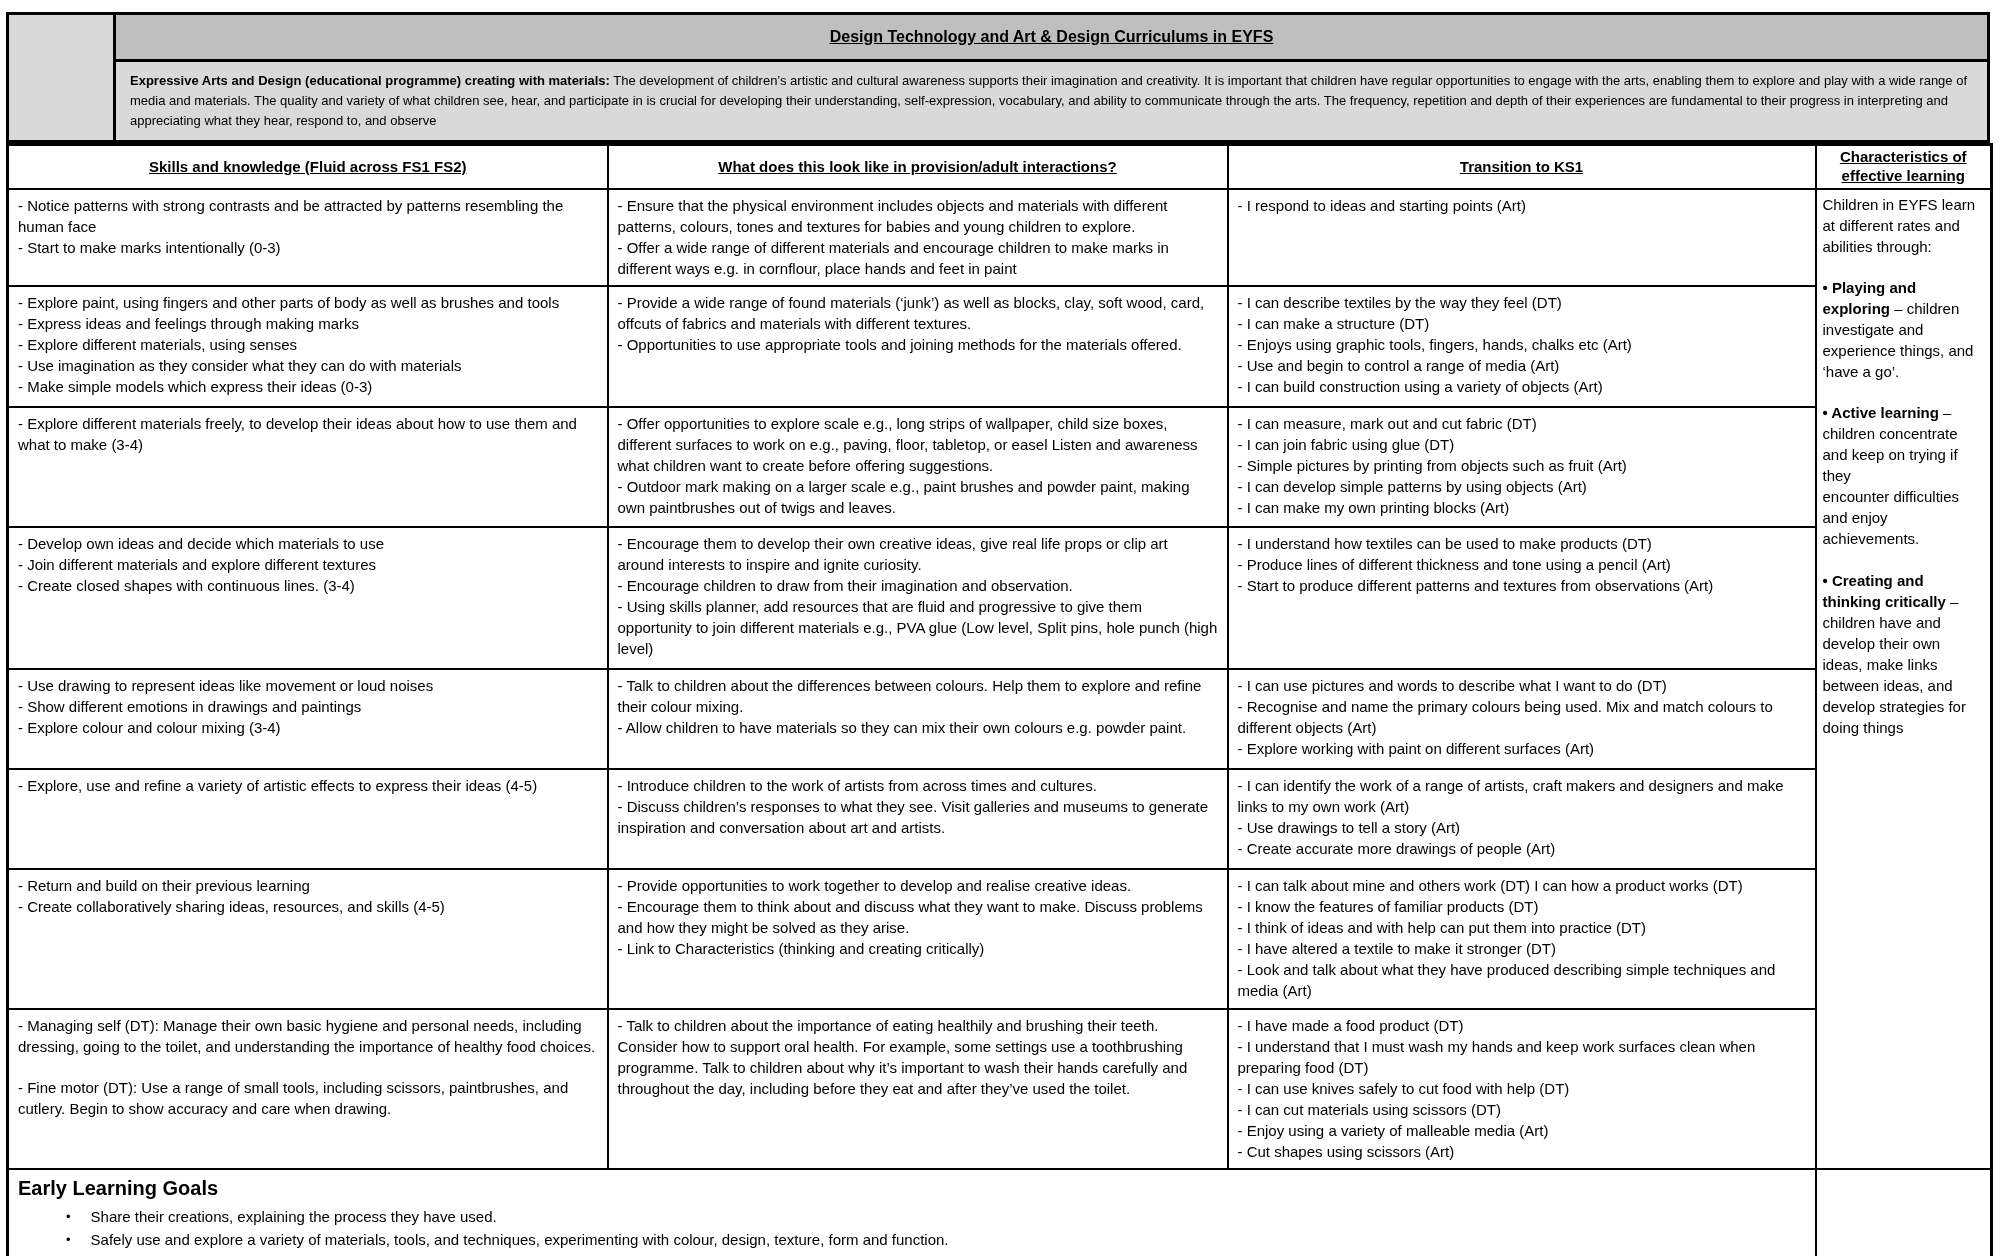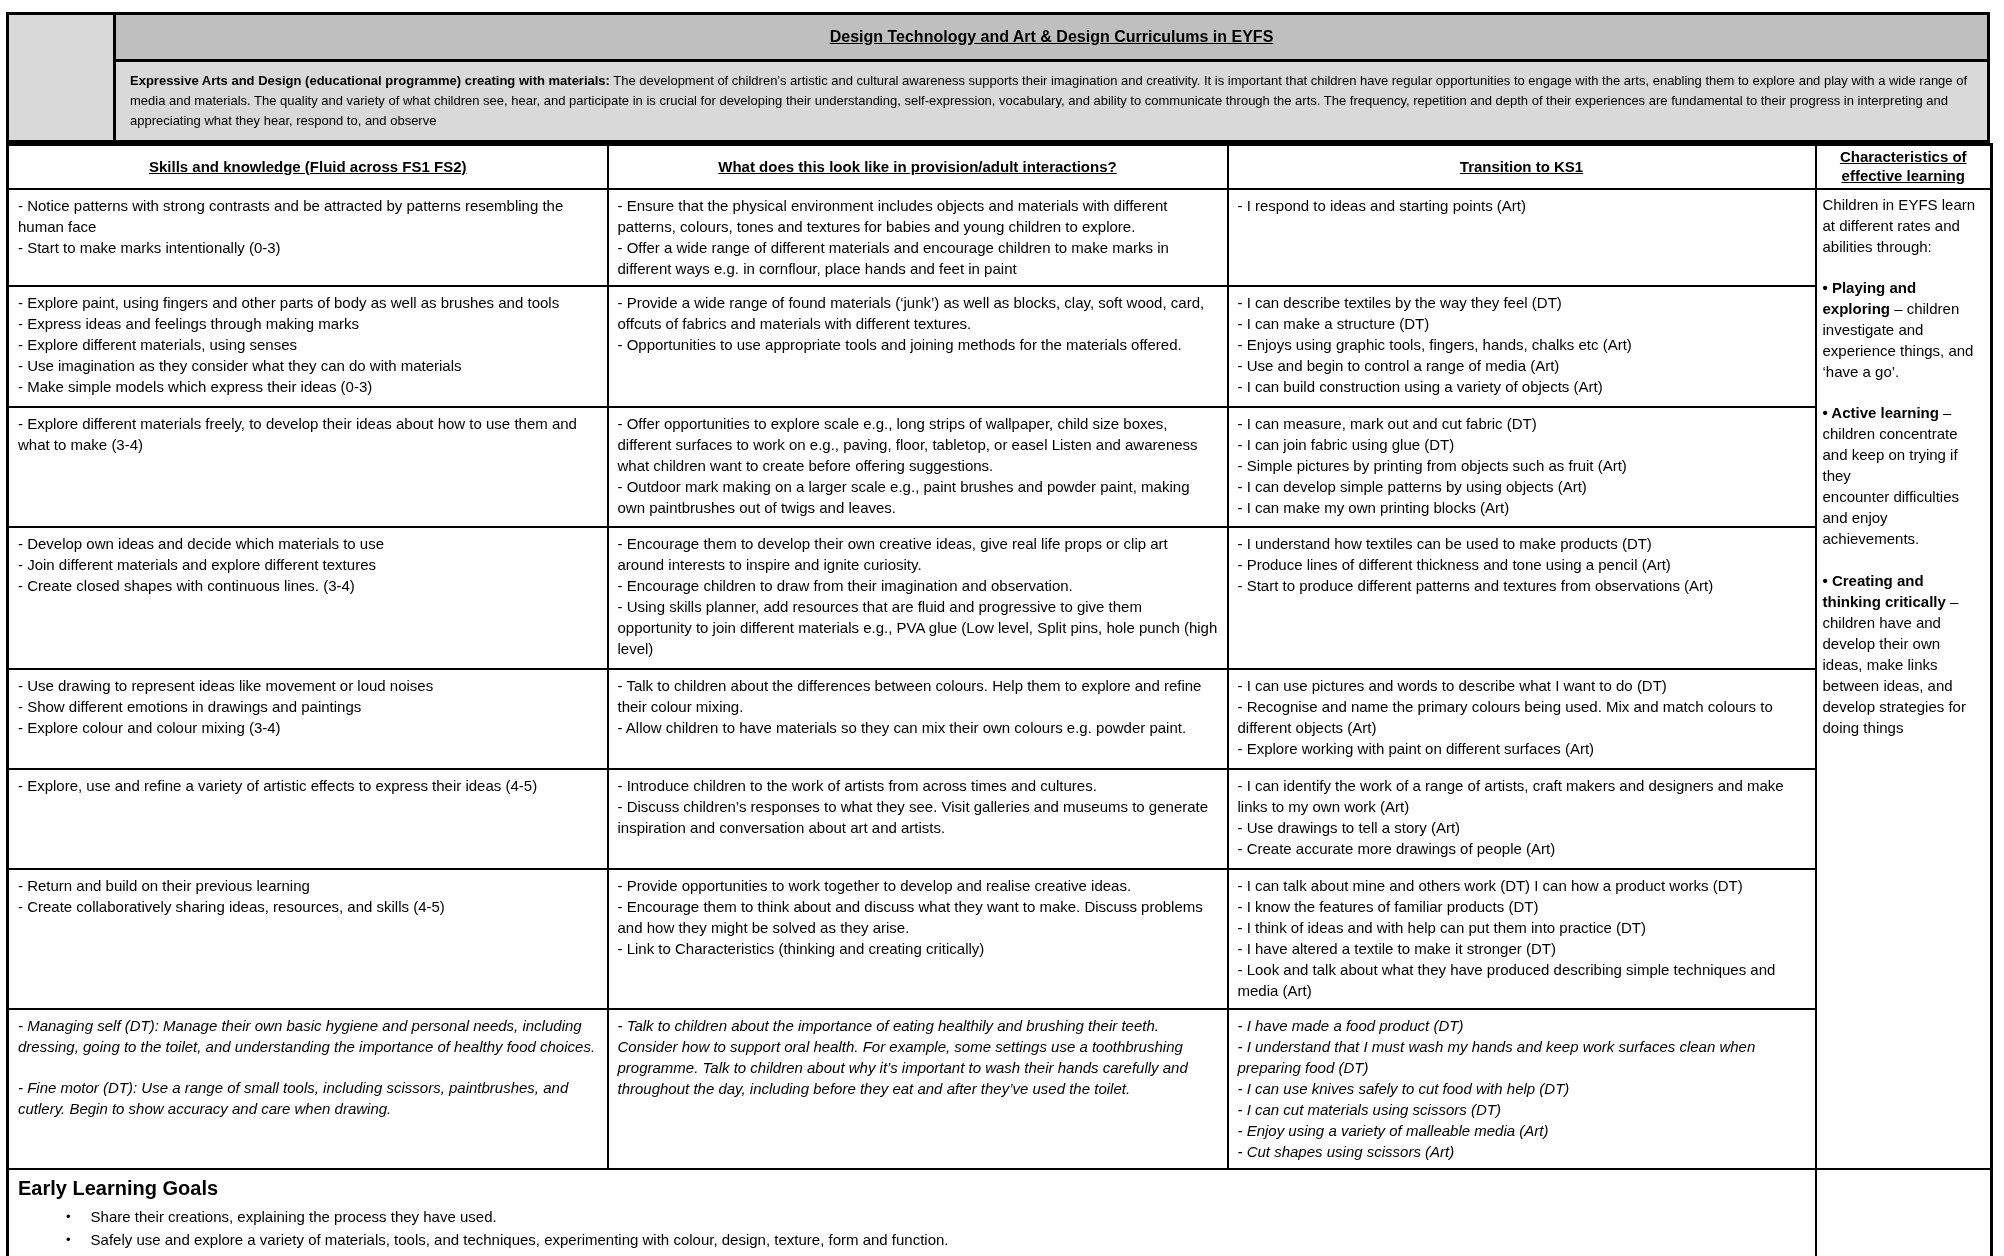--- a/index.html
+++ b/index.html
@@ -180,21 +180,21 @@
             <div>- Link to Characteristics (thinking and creating critically)</div>
           </td>
           <td>
             <div>- I can talk about mine and others work (DT) I can how a product works (DT)</div>
             <div>- I know the features of familiar products (DT)</div>
             <div>- I think of ideas and with help can put them into practice (DT)</div>
             <div>- I have altered a textile to make it stronger (DT)</div>
             <div>- Look and talk about what they have produced describing simple techniques and media (Art)</div>
           </td>
         </tr>
-        <tr style="height: 158px; font-style: italic;">
+        <tr style="height: 158px;">
           <td>
             <div>- Managing self (DT): Manage their own basic hygiene and personal needs, including dressing, going to the toilet, and understanding the importance of healthy food choices.</div>
             <div class="blank-line"></div>
             <div>- Fine motor (DT): Use a range of small tools, including scissors, paintbrushes, and cutlery. Begin to show accuracy and care when drawing.</div>
           </td>
           <td>
             <div>- Talk to children about the importance of eating healthily and brushing their teeth. Consider how to support oral health. For example, some settings use a toothbrushing programme. Talk to children about why it’s important to wash their hands carefully and throughout the day, including before they eat and after they’ve used the toilet.</div>
           </td>
           <td>
             <div>- I have made a food product (DT)</div>

